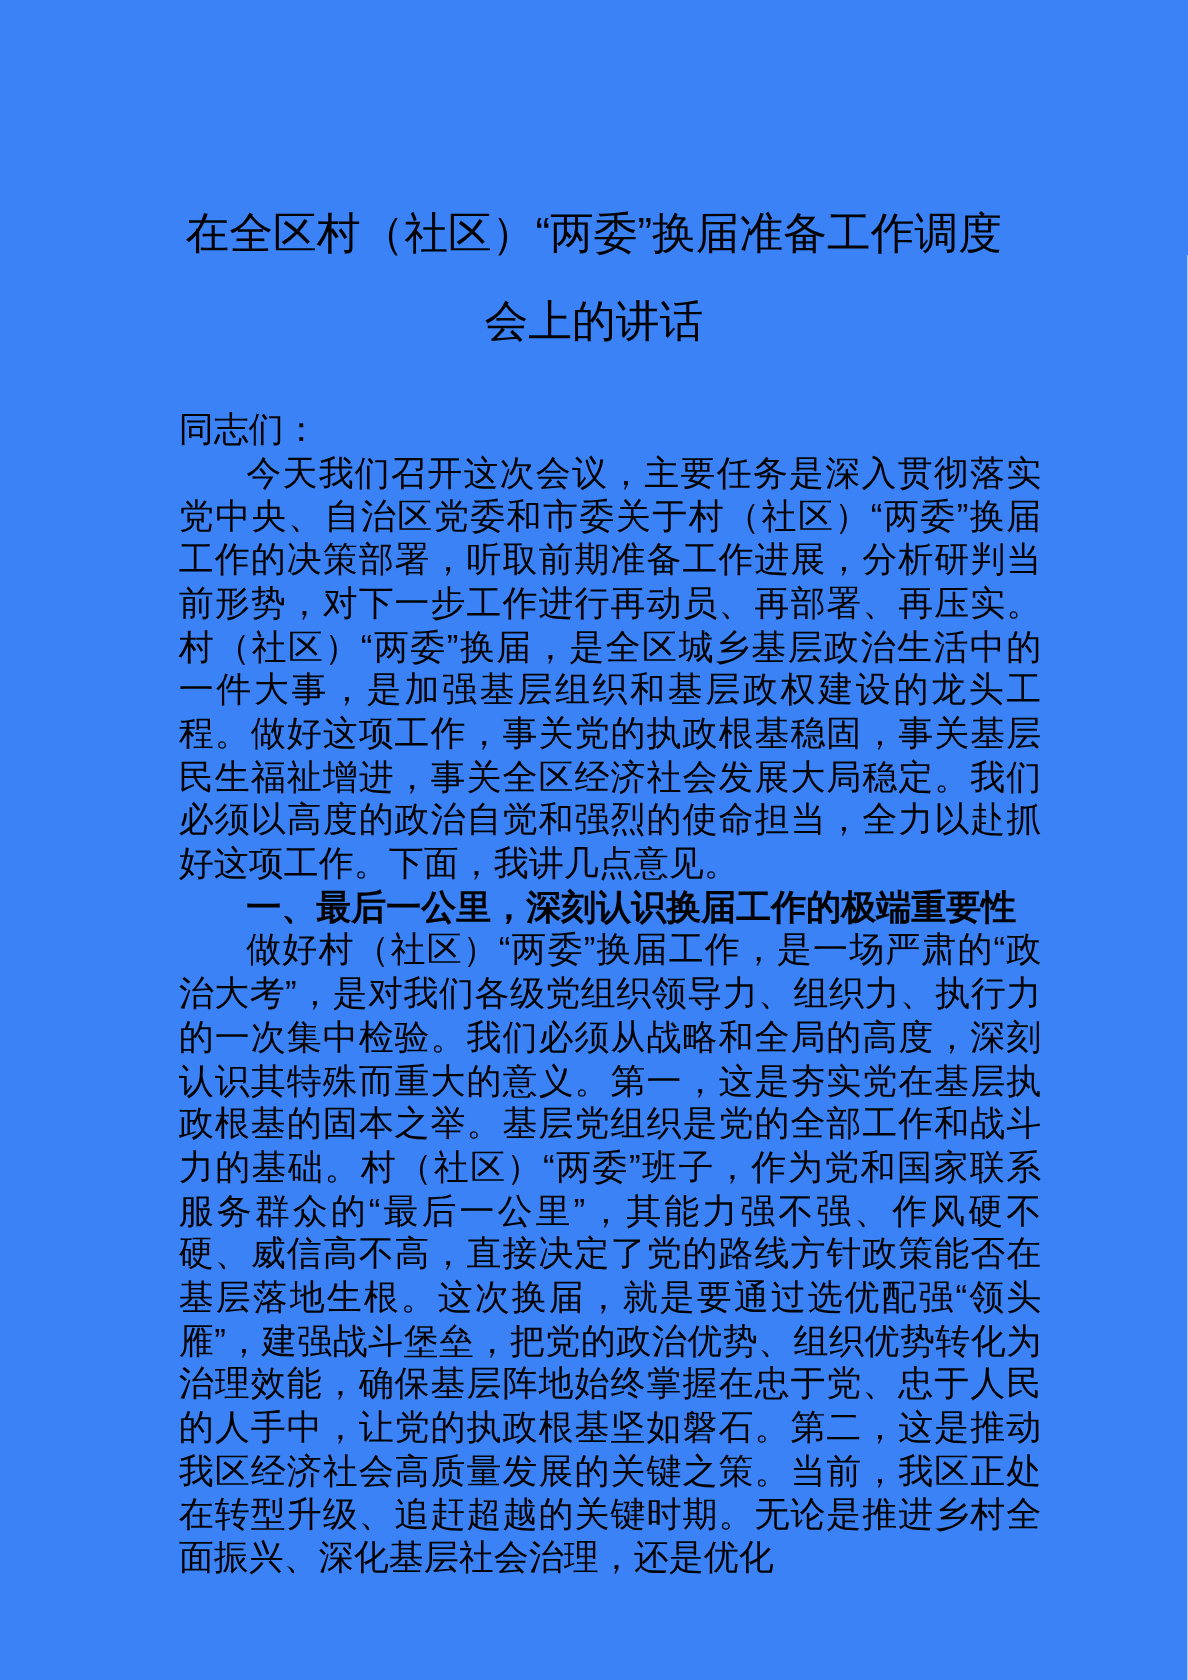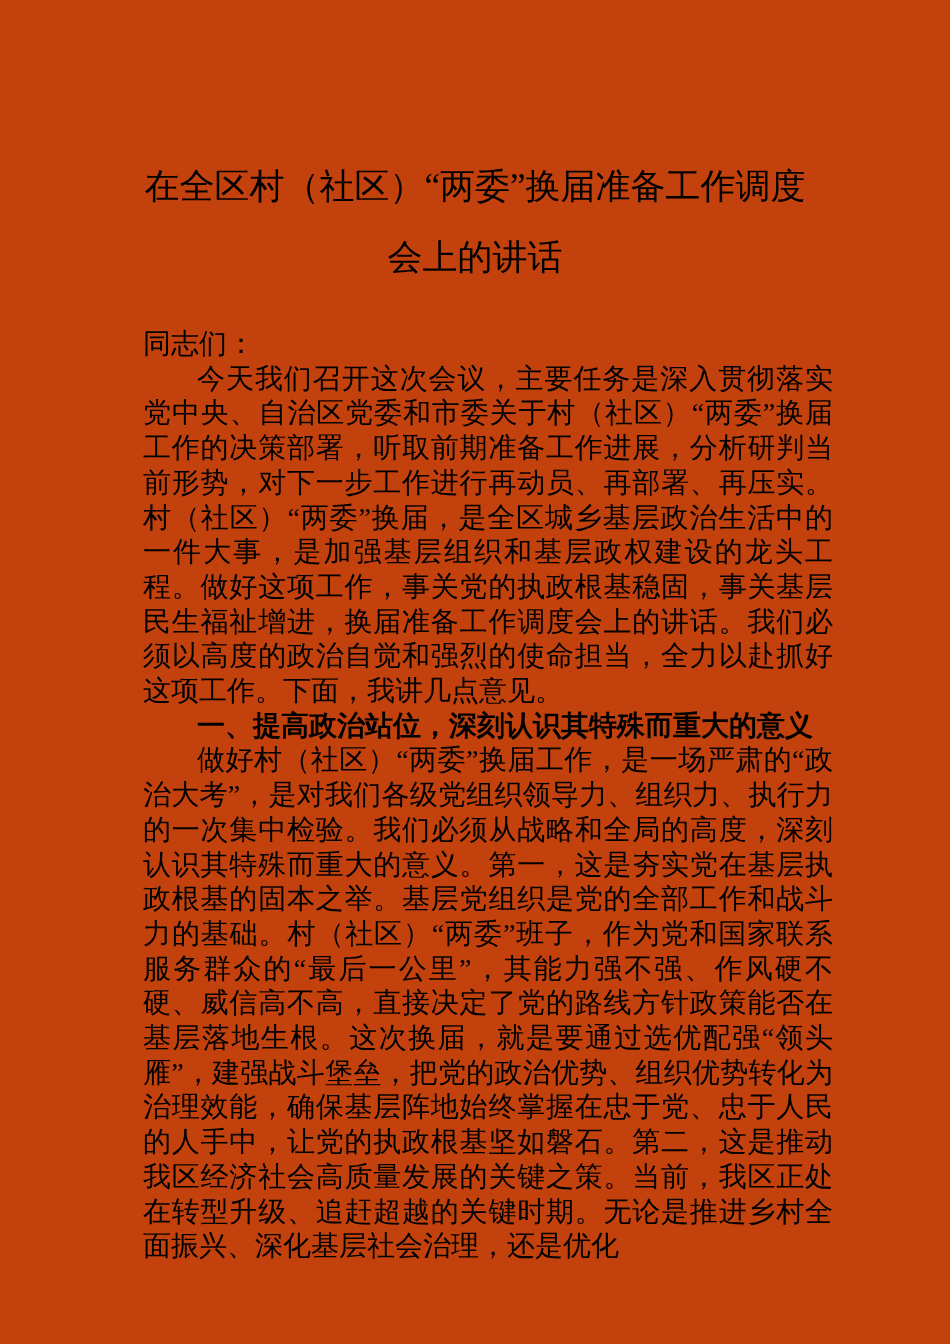--- a/index.html
+++ b/index.html
@@ -4,24 +4,24 @@
 <style>
   html, body {
     margin: 0;
     padding: 0;
     background: #ffffff;
   }
   .page {
     position: relative;
     width: 950px;
     height: 1344px;
-    background: #c2410c;
+    background: #3b82f6;
     color: #000000;
     overflow: hidden;
-    font-family: Liberation Serif, serif;
+    font-family: Liberation Sans, sans-serif;
   }
   .doc-title {
     width: 664px;
     margin: 151px auto 0 auto;
     font-size: 35px;
     line-height: 71px;
     font-weight: 400;
     text-align: center;
     letter-spacing: 0;
   }
@@ -45,19 +45,19 @@
 </style>
 </head>
 <body>
 
 <div class="page">
   <h1 class="doc-title">在全区村（社区）“两委”换届准备工作调度会上的讲话</h1>
 
   <div class="doc-body">
     <p class="para">同志们：</p>
 
-    <p class="para indent">今天我们召开这次会议，主要任务是深入贯彻落实党中央、自治区党委和市委关于村（社区）“两委”换届工作的决策部署，听取前期准备工作进展，分析研判当前形势，对下一步工作进行再动员、再部署、再压实。村（社区）“两委”换届，是全区城乡基层政治生活中的一件大事，是加强基层组织和基层政权建设的龙头工程。做好这项工作，事关党的执政根基稳固，事关基层民生福祉增进，换届准备工作调度会上的讲话。我们必须以高度的政治自觉和强烈的使命担当，全力以赴抓好这项工作。下面，我讲几点意见。</p>
+    <p class="para indent">今天我们召开这次会议，主要任务是深入贯彻落实党中央、自治区党委和市委关于村（社区）“两委”换届工作的决策部署，听取前期准备工作进展，分析研判当前形势，对下一步工作进行再动员、再部署、再压实。村（社区）“两委”换届，是全区城乡基层政治生活中的一件大事，是加强基层组织和基层政权建设的龙头工程。做好这项工作，事关党的执政根基稳固，事关基层民生福祉增进，事关全区经济社会发展大局稳定。我们必须以高度的政治自觉和强烈的使命担当，全力以赴抓好这项工作。下面，我讲几点意见。</p>
 
-    <p class="para indent heading">一、提高政治站位，深刻认识其特殊而重大的意义</p>
+    <p class="para indent heading">一、最后一公里，深刻认识换届工作的极端重要性</p>
 
     <p class="para indent">做好村（社区）“两委”换届工作，是一场严肃的“政治大考”，是对我们各级党组织领导力、组织力、执行力的一次集中检验。我们必须从战略和全局的高度，深刻认识其特殊而重大的意义。第一，这是夯实党在基层执政根基的固本之举。基层党组织是党的全部工作和战斗力的基础。村（社区）“两委”班子，作为党和国家联系服务群众的“最后一公里”，其能力强不强、作风硬不硬、威信高不高，直接决定了党的路线方针政策能否在基层落地生根。这次换届，就是要通过选优配强“领头雁”，建强战斗堡垒，把党的政治优势、组织优势转化为治理效能，确保基层阵地始终掌握在忠于党、忠于人民的人手中，让党的执政根基坚如磐石。第二，这是推动我区经济社会高质量发展的关键之策。当前，我区正处在转型升级、追赶超越的关键时期。无论是推进乡村全面振兴、深化基层社会治理，还是优化</p>
   </div>
 </div>
 
 </body></html>

